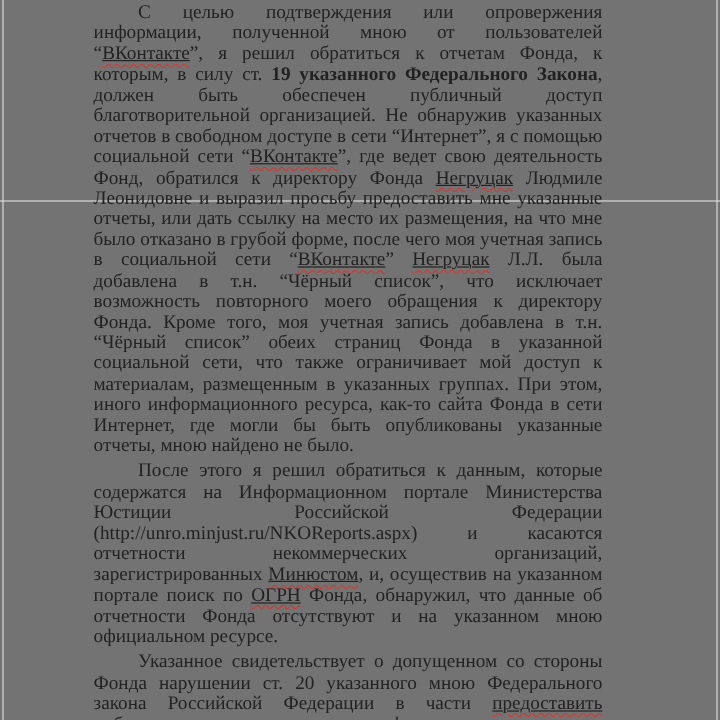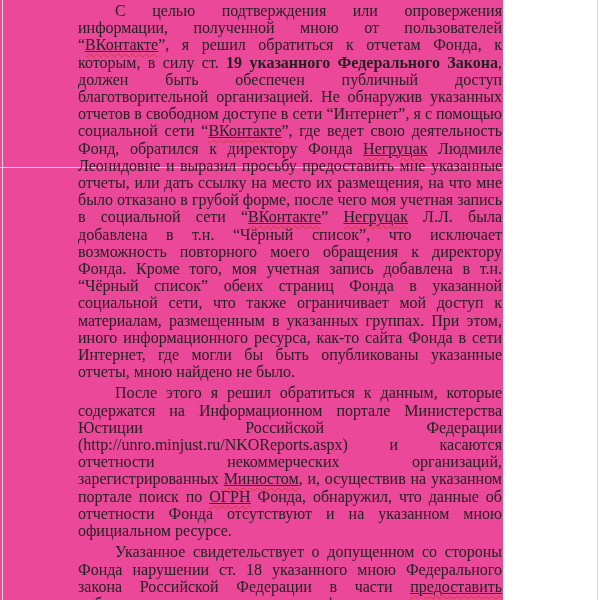--- a/index.html
+++ b/index.html
@@ -5,23 +5,23 @@
   html, body {
     margin: 0;
     padding: 0;
     width: 600px;
     height: 600px;
     background: #ffffff;
     overflow: hidden;
   }
   .page {
     position: relative;
-    width: 503px;
+    width: 600px;
     height: 600px;
-    background: #ec4899;
+    background: #737373;
     font-family: "Liberation Serif", "DejaVu Serif", serif;
     color: #222222;
   }
   .edge {
     position: absolute;
     top: 0;
     bottom: 0;
     width: 1px;
     background: #d9d9d9;
   }
@@ -71,15 +71,15 @@
 </head>
 <body>
 
 <div class="page">
   <div class="edge edge-left"></div>
   <div class="edge edge-right"></div>
   <div class="page-break"></div>
   <div class="content">
       <p class="para"><span class="r">С целью подтверждения или опровержения информации, полученной мною от пользователей “</span><span class="w"><span>ВКонтакте</span></span><span class="r">”, я решил обратиться к отчетам Фонда, к которым, в силу ст. </span><span class="b">19 указанного Федерального Закона</span><span class="r">, должен быть обеспечен публичный доступ благотворительной организацией. Не обнаружив указанных отчетов в свободном доступе в сети “Интернет”, я с помощью социальной сети “</span><span class="w"><span>ВКонтакте</span></span><span class="r">”, где ведет свою деятельность Фонд, обратился к директору Фонда </span><span class="w"><span>Негруцак</span></span><span class="r"> Людмиле Леонидовне и выразил просьбу предоставить мне указанные отчеты, или дать ссылку на место их размещения, на что мне было отказано в грубой форме, после чего моя учетная запись в социальной сети “</span><span class="w"><span>ВКонтакте</span></span><span class="r">” </span><span class="w"><span>Негруцак</span></span><span class="r"> Л.Л. была добавлена в т.н. “Чёрный список”, что исключает возможность повторного моего обращения к директору Фонда. Кроме того, моя учетная запись добавлена в т.н. “Чёрный список” обеих страниц Фонда в указанной социальной сети, что также ограничивает мой доступ к материалам, размещенным в указанных группах. При этом, иного информационного ресурса, как-то сайта Фонда в сети Интернет, где могли бы быть опубликованы указанные отчеты, мною найдено не было.</span></p>
       <p class="para"><span class="r">После этого я решил обратиться к данным, которые содержатся на Информационном портале Министерства Юстиции Российской Федерации (http://unro.minjust.ru/NKOReports.aspx) и касаются отчетности некоммерческих организаций, зарегистрированных </span><span class="w"><span>Минюстом</span></span><span class="r">, и, осуществив на указанном портале поиск по </span><span class="w"><span>ОГРН</span></span><span class="r"> Фонда, обнаружил, что данные об отчетности Фонда отсутствуют и на указанном мною официальном ресурсе.</span></p>
-      <p class="para"><span class="r">Указанное свидетельствует о допущенном со стороны Фонда нарушении ст. 18 указанного мною Федерального закона Российской Федерации в части </span><span class="w"><span>предоставить</span></span><span class="r"> публичного доступа к финансовым отчетам благотворительной организации, вследствие чего мною в Управление </span></p>
+      <p class="para"><span class="r">Указанное свидетельствует о допущенном со стороны Фонда нарушении ст. 20 указанного мною Федерального закона Российской Федерации в части </span><span class="w"><span>предоставить</span></span><span class="r"> публичного доступа к финансовым отчетам благотворительной организации, вследствие чего мною в Управление </span></p>
     </div>
 </div>
 
 </body></html>

